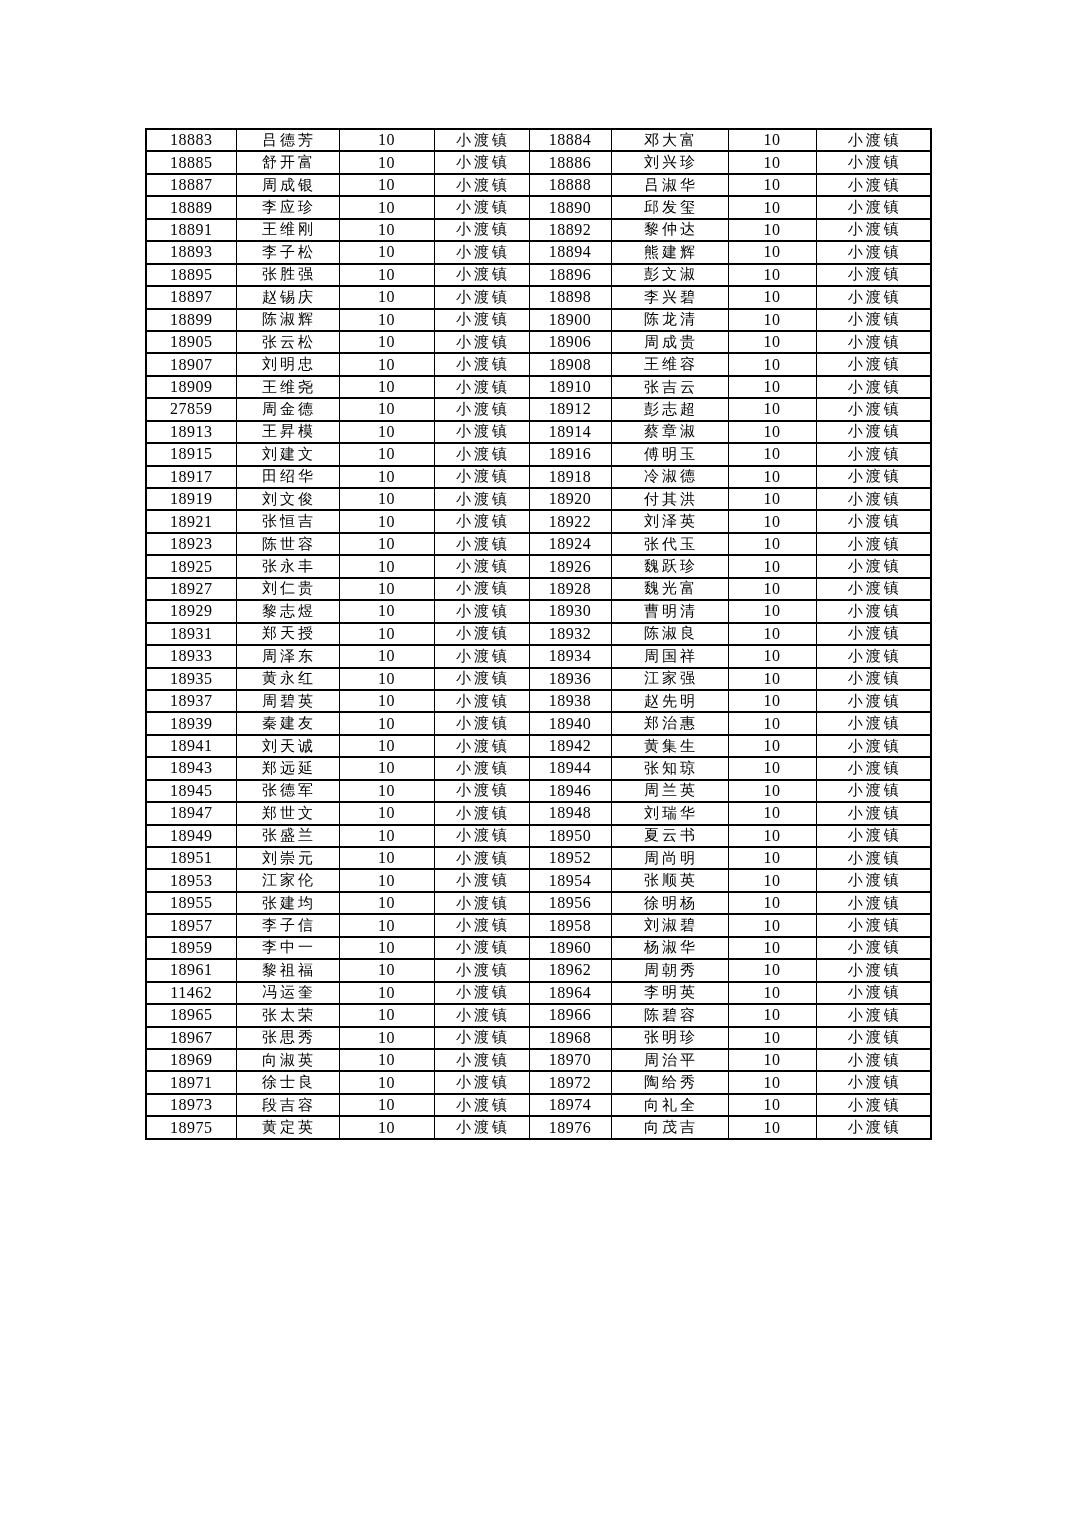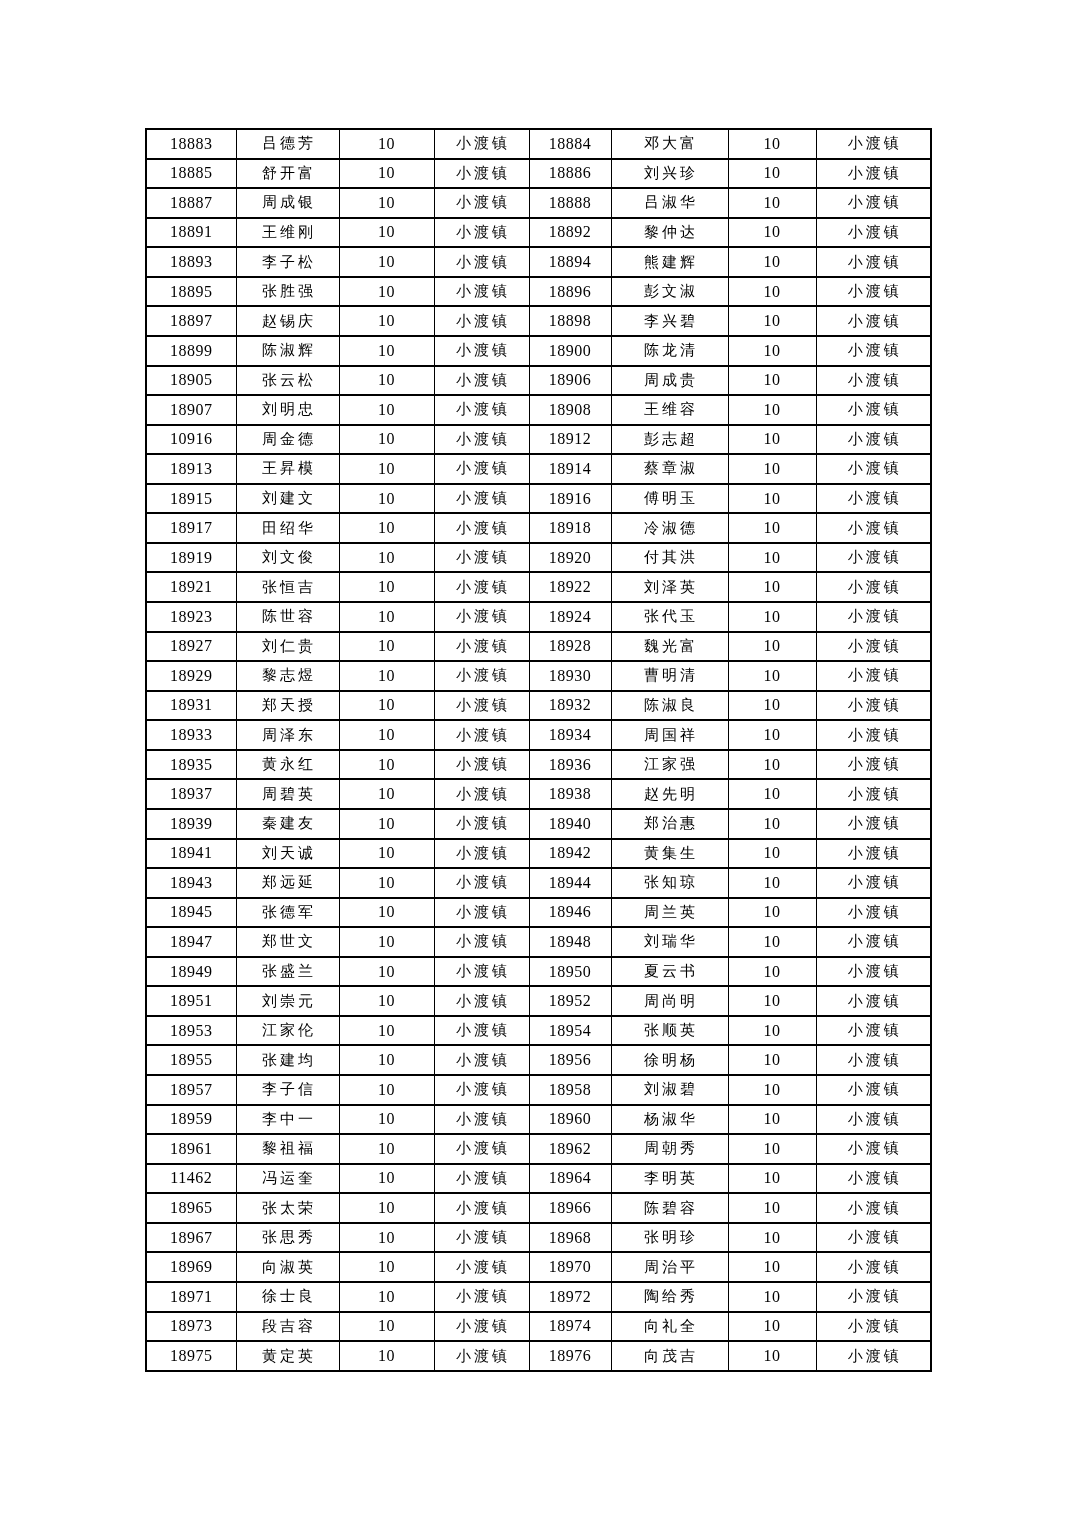--- a/index.html
+++ b/index.html
@@ -13,21 +13,21 @@
     height: 1519px;
     background: #ffffff;
     overflow: hidden;
     font-family: "Liberation Serif", "DejaVu Serif", serif;
   }
   table.roster {
     position: absolute;
     left: 145px;
     top: 128px;
     width: 785px;
-    height: 1244px;
+    height: 1012px;
     border-collapse: collapse;
     table-layout: fixed;
     border: 2px solid #000000;
   }
   table.roster td {
     border: 1px solid #000000;
     border-top-width: 2px;
     border-bottom-width: 2px;
     text-align: center;
     vertical-align: middle;
@@ -86,20 +86,30 @@
           <td class="c-num">18887</td>
           <td class="c-cn">周成银</td>
           <td class="c-num">10</td>
           <td class="c-cn">小渡镇</td>
           <td class="c-num">18888</td>
           <td class="c-cn">吕淑华</td>
           <td class="c-num">10</td>
           <td class="c-cn">小渡镇</td>
         </tr>
         <tr>
+          <td class="c-num">18889</td>
+          <td class="c-cn">李应珍</td>
+          <td class="c-num">10</td>
+          <td class="c-cn">小渡镇</td>
+          <td class="c-num">18890</td>
+          <td class="c-cn">邱发玺</td>
+          <td class="c-num">10</td>
+          <td class="c-cn">小渡镇</td>
+        </tr>
+        <tr>
           <td class="c-num">18891</td>
           <td class="c-cn">王维刚</td>
           <td class="c-num">10</td>
           <td class="c-cn">小渡镇</td>
           <td class="c-num">18892</td>
           <td class="c-cn">黎仲达</td>
           <td class="c-num">10</td>
           <td class="c-cn">小渡镇</td>
         </tr>
         <tr>
@@ -156,21 +166,31 @@
           <td class="c-num">18907</td>
           <td class="c-cn">刘明忠</td>
           <td class="c-num">10</td>
           <td class="c-cn">小渡镇</td>
           <td class="c-num">18908</td>
           <td class="c-cn">王维容</td>
           <td class="c-num">10</td>
           <td class="c-cn">小渡镇</td>
         </tr>
         <tr>
-          <td class="c-num">10916</td>
+          <td class="c-num">18909</td>
+          <td class="c-cn">王维尧</td>
+          <td class="c-num">10</td>
+          <td class="c-cn">小渡镇</td>
+          <td class="c-num">18910</td>
+          <td class="c-cn">张吉云</td>
+          <td class="c-num">10</td>
+          <td class="c-cn">小渡镇</td>
+        </tr>
+        <tr>
+          <td class="c-num">27859</td>
           <td class="c-cn">周金德</td>
           <td class="c-num">10</td>
           <td class="c-cn">小渡镇</td>
           <td class="c-num">18912</td>
           <td class="c-cn">彭志超</td>
           <td class="c-num">10</td>
           <td class="c-cn">小渡镇</td>
         </tr>
         <tr>
           <td class="c-num">18913</td>
@@ -222,20 +242,30 @@
           <td class="c-num">10</td>
           <td class="c-cn">小渡镇</td>
         </tr>
         <tr>
           <td class="c-num">18923</td>
           <td class="c-cn">陈世容</td>
           <td class="c-num">10</td>
           <td class="c-cn">小渡镇</td>
           <td class="c-num">18924</td>
           <td class="c-cn">张代玉</td>
+          <td class="c-num">10</td>
+          <td class="c-cn">小渡镇</td>
+        </tr>
+        <tr>
+          <td class="c-num">18925</td>
+          <td class="c-cn">张永丰</td>
+          <td class="c-num">10</td>
+          <td class="c-cn">小渡镇</td>
+          <td class="c-num">18926</td>
+          <td class="c-cn">魏跃珍</td>
           <td class="c-num">10</td>
           <td class="c-cn">小渡镇</td>
         </tr>
         <tr>
           <td class="c-num">18927</td>
           <td class="c-cn">刘仁贵</td>
           <td class="c-num">10</td>
           <td class="c-cn">小渡镇</td>
           <td class="c-num">18928</td>
           <td class="c-cn">魏光富</td>

